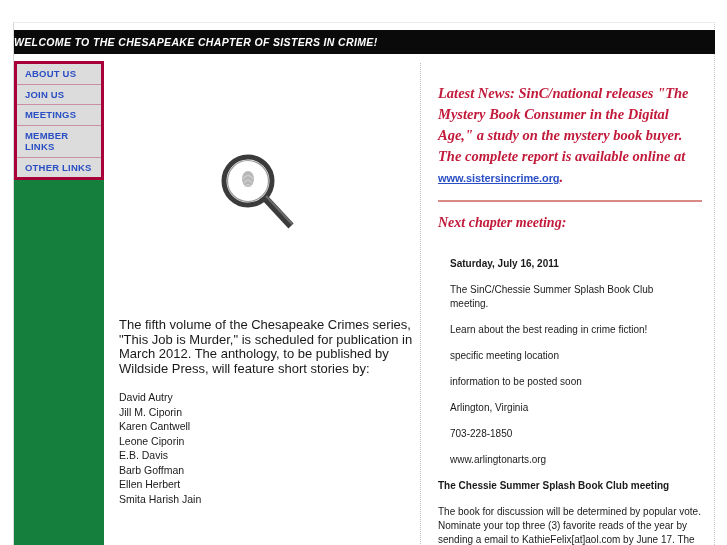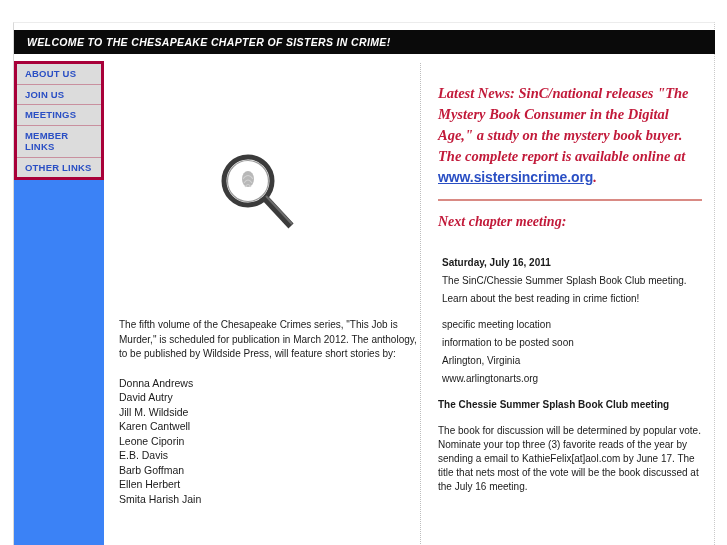--- a/index.html
+++ b/index.html
@@ -40,32 +40,31 @@
     background: #0a0a0a;
     display: flex;
     align-items: center;
   }
   #banner-text {
     color: #ffffff;
     font-size: 10.5px;
     font-weight: bold;
     font-style: italic;
     letter-spacing: 0.35px;
-    padding-left: 13px;
     white-space: nowrap;
   }
 
   
   #left-col {
     position: absolute;
     left: 0px;
     top: 38px;
     width: 90px;
     height: 485px;
-    background: #3b82f6;
+    background: #15803d;
   }
 
   #nav {
     position: absolute;
     left: 0px;
     top: 0px;
     width: 90px;
     box-sizing: border-box;
     border: 3px solid #a80039;
     background: #a80039;
@@ -116,21 +115,21 @@
   .heading-serif {
     font-family: "Liberation Serif", serif;
     font-style: italic;
     font-weight: bold;
     color: #c21a3a;
     font-size: 15px;
     margin: 0 0 11px 0;
     letter-spacing: 0.2px;
   }
   #chesapeake-para {
-    font-size: 10px;
+    font-size: 13px;
     line-height: 14.5px;
     margin: 0 0 14px 0;
     color: #1a1a1a;
   }
   #author-list {
     list-style: none;
     margin: 0;
     padding: 0;
     font-size: 10.5px;
     line-height: 14.5px;
@@ -156,42 +155,42 @@
     font-weight: bold;
     color: #c21a3a;
     font-size: 14.5px;
     line-height: 21px;
     margin: 20px 0 0 0;
   }
   #news-link {
     font-family: "Liberation Sans", sans-serif;
     font-style: normal;
     font-weight: bold;
-    font-size: 14px;
+    font-size: 11px;
     color: #2a4fc4;
     letter-spacing: -0.1px;
   }
   #news-rule {
     border: none;
     border-top: 2px solid #d98a84;
     margin: 11px 0 13px 0;
   }
   #next-meeting-head {
     font-family: "Liberation Serif", serif;
     font-style: italic;
     font-weight: bold;
     color: #c21a3a;
     font-size: 14px;
     margin: 0 0 26px 0;
   }
   .rc-text {
     font-size: 10px;
     line-height: 14px;
     color: #1a1a1a;
-    margin: 4px;
+    margin: 12px;
   }
   .rc-bold { font-weight: bold; }
   .rc-block { margin: 0 0 12px 0; }
   .rc-para { margin: 0 0 12px 0; }
 </style>
 </head>
 <body>
 
 <div id="page">
 
@@ -234,23 +233,22 @@
           <path d="M30 38 q3 -5 6 0"></path>
         </g>
         <path d="M50 49 L76 77" stroke="#3b3b3b" stroke-width="7" stroke-linecap="butt"></path>
         <path d="M51 47 L77 75" stroke="#6d6d6d" stroke-width="2" stroke-linecap="butt"></path>
       </svg>
     </div>
 
     <div id="center-body">
       <p id="chesapeake-para">The fifth volume of the Chesapeake Crimes series, "This Job is Murder," is scheduled for publication in March 2012. The anthology, to be published by Wildside Press, will feature short stories by:</p>
       <ul id="author-list">
-        <li>Donna Andrews</li>
         <li>David Autry</li>
-        <li>Jill M. Wildside</li>
+        <li>Jill M. Ciporin</li>
         <li>Karen Cantwell</li>
         <li>Leone Ciporin</li>
         <li>E.B. Davis</li>
         <li>Barb Goffman</li>
         <li>Ellen Herbert</li>
         <li>Smita Harish Jain</li>
 
       </ul>
     </div>
   </div>
@@ -266,20 +264,21 @@
     <div class="rc-block">
       <p class="rc-text rc-bold">Saturday, July 16, 2011</p>
       <p class="rc-text">The SinC/Chessie Summer Splash Book Club meeting.</p>
       <p class="rc-text">Learn about the best reading in crime fiction!</p>
     </div>
 
     <div class="rc-block">
       <p class="rc-text">specific meeting location</p>
       <p class="rc-text">information to be posted soon</p>
       <p class="rc-text">Arlington, Virginia</p>
+      <p class="rc-text">703-228-1850</p>
       <p class="rc-text">www.arlingtonarts.org</p>
     </div>
 
     <p class="rc-text rc-bold rc-para">The Chessie Summer Splash Book Club meeting</p>
     <p class="rc-text rc-para">The book for discussion will be determined by popular vote. Nominate your top three (3) favorite reads of the year by sending a email to KathieFelix[at]aol.com by June 17. The title that nets most of the vote will be the book discussed at the July 16 meeting.</p>
 
   </div>
 
 </div>
 

